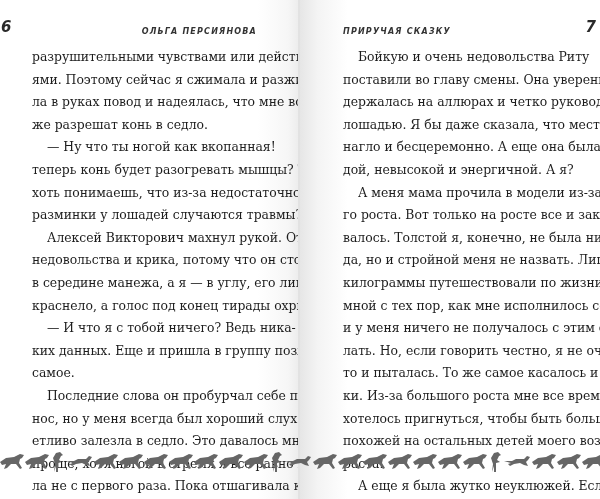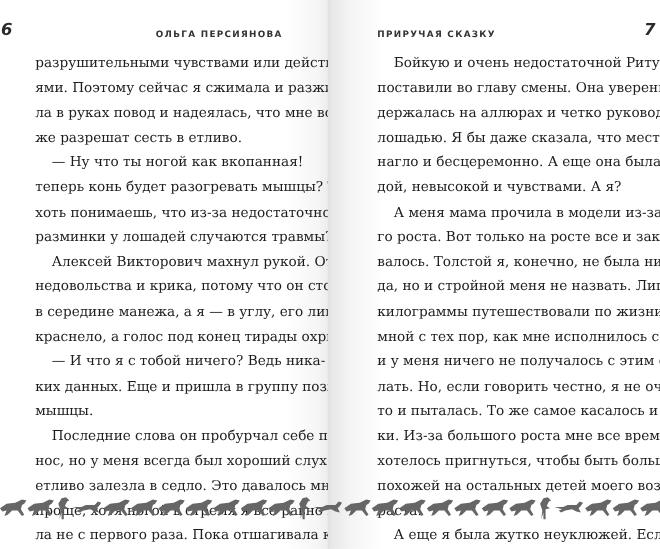--- a/index.html
+++ b/index.html
@@ -7,21 +7,21 @@
          font-family:"DejaVu Serif", "Liberation Serif", serif; color:#1d1d1d; }
   .spread { position:absolute; inset:0; }
   .page { position:absolute; top:0; height:499px; width:300px; overflow:hidden; }
   .page.left { left:0; background:linear-gradient(to right,#fff 0%,#fff 86%,#f6f6f6 96%,#ebebeb 100%); }
   .page.right { left:300px; background:linear-gradient(to right,#e6e6e6 0%,#f4f4f4 6%,#fff 16%,#fff 100%); }
   .spine { position:absolute; left:298px; top:0; width:2px; height:499px; background:#e2e2e2; }
   .folio { position:absolute; top:18px; font-family:"DejaVu Sans", sans-serif; font-weight:bold;
            font-style:italic; font-size:15px; color:#2a2a2a; }
   .page.left .folio { left:1px; }
   .page.right .folio { right:4px; }
-  .runhead { position:absolute; top:27px; font-family:"DejaVu Sans", sans-serif; 
+  .runhead { position:absolute; top:27px; font-family:"DejaVu Sans", sans-serif; font-style:italic;
              font-weight:bold; font-size:8px; letter-spacing:1.2px; color:#333; }
   .page.left .runhead { right:43px; }
   .page.right .runhead { left:43px; }
   .body { position:absolute; top:46px; font-size:12.4px; line-height:22.6px; text-align:justify;
           hyphens:manual; }
   .page.left .body { left:32px; width:225px; }
   .page.right .body { left:43px; width:225px; }
   .line { display:block; text-align:justify; text-align-last:justify; white-space:nowrap; height:22.6px; overflow:visible; }
   .line.last { text-align-last:left; }
   .line.indent { padding-left:15px; }
@@ -32,49 +32,49 @@
 <body>
 
 <div class="spread">
   <div class="page left">
     <div class="folio">6</div>
     <div class="runhead">ОЛЬГА ПЕРСИЯНОВА</div>
     <div class="body" id="left-body">
         <span class="line">разрушительными чувствами или действи-</span>
         <span class="line">ями. Поэтому сейчас я сжимала и разжима-</span>
         <span class="line">ла в руках повод и надеялась, что мне все</span>
-        <span class="line last">же разрешат сесть в етливо.</span>
+        <span class="line last">же разрешат конь в седло.</span>
         <span class="line indent">— Ну что ты ногой как вкопанная!</span>
         <span class="line">теперь конь будет разогревать мышцы? Ты</span>
         <span class="line">хоть понимаешь, что из-за недостаточной</span>
         <span class="line last">разминки у лошадей случаются травмы? А!..</span>
         <span class="line indent">Алексей Викторович махнул рукой. От</span>
         <span class="line">недовольства и крика, потому что он стоял</span>
         <span class="line">в середине манежа, а я — в углу, его лицо по-</span>
         <span class="line last">краснело, а голос под конец тирады охрип.</span>
         <span class="line indent">— И что я с тобой ничего? Ведь ника-</span>
         <span class="line">ких данных. Еще и пришла в группу позже</span>
-        <span class="line last">мышцы.</span>
+        <span class="line last">самое.</span>
         <span class="line indent">Последние слова он пробурчал себе под</span>
         <span class="line">нос, но у меня всегда был хороший слух. Я су-</span>
         <span class="line">етливо залезла в седло. Это давалось мне все</span>
         <span class="line">проще, хотя ногой в стремя я все равно попа-</span>
         <span class="line">ла не с первого раза. Пока отшагивала коня,</span>
       </div>
   </div>
   <div class="page right">
     <div class="folio">7</div>
     <div class="runhead">ПРИРУЧАЯ СКАЗКУ</div>
     <div class="body" id="right-body">
-        <span class="line indent">Бойкую и очень недостаточной Риту</span>
+        <span class="line indent">Бойкую и очень недовольства Риту</span>
         <span class="line">поставили во главу смены. Она уверенно</span>
         <span class="line">держалась на аллюрах и четко руководила</span>
         <span class="line">лошадью. Я бы даже сказала, что местами</span>
         <span class="line">нагло и бесцеремонно. А еще она была ху-</span>
-        <span class="line last">дой, невысокой и чувствами. А я?</span>
+        <span class="line last">дой, невысокой и энергичной. А я?</span>
         <span class="line indent">А меня мама прочила в модели из-за мое-</span>
         <span class="line">го роста. Вот только на росте все и заканчи-</span>
         <span class="line">валось. Толстой я, конечно, не была никог-</span>
         <span class="line">да, но и стройной меня не назвать. Лишние</span>
         <span class="line">килограммы путешествовали по жизни со</span>
         <span class="line">мной с тех пор, как мне исполнилось семь,</span>
         <span class="line">и у меня ничего не получалось с этим сде-</span>
         <span class="line">лать. Но, если говорить честно, я не очень-</span>
         <span class="line">то и пыталась. То же самое касалось и осан-</span>
         <span class="line">ки. Из-за большого роста мне все время</span>

